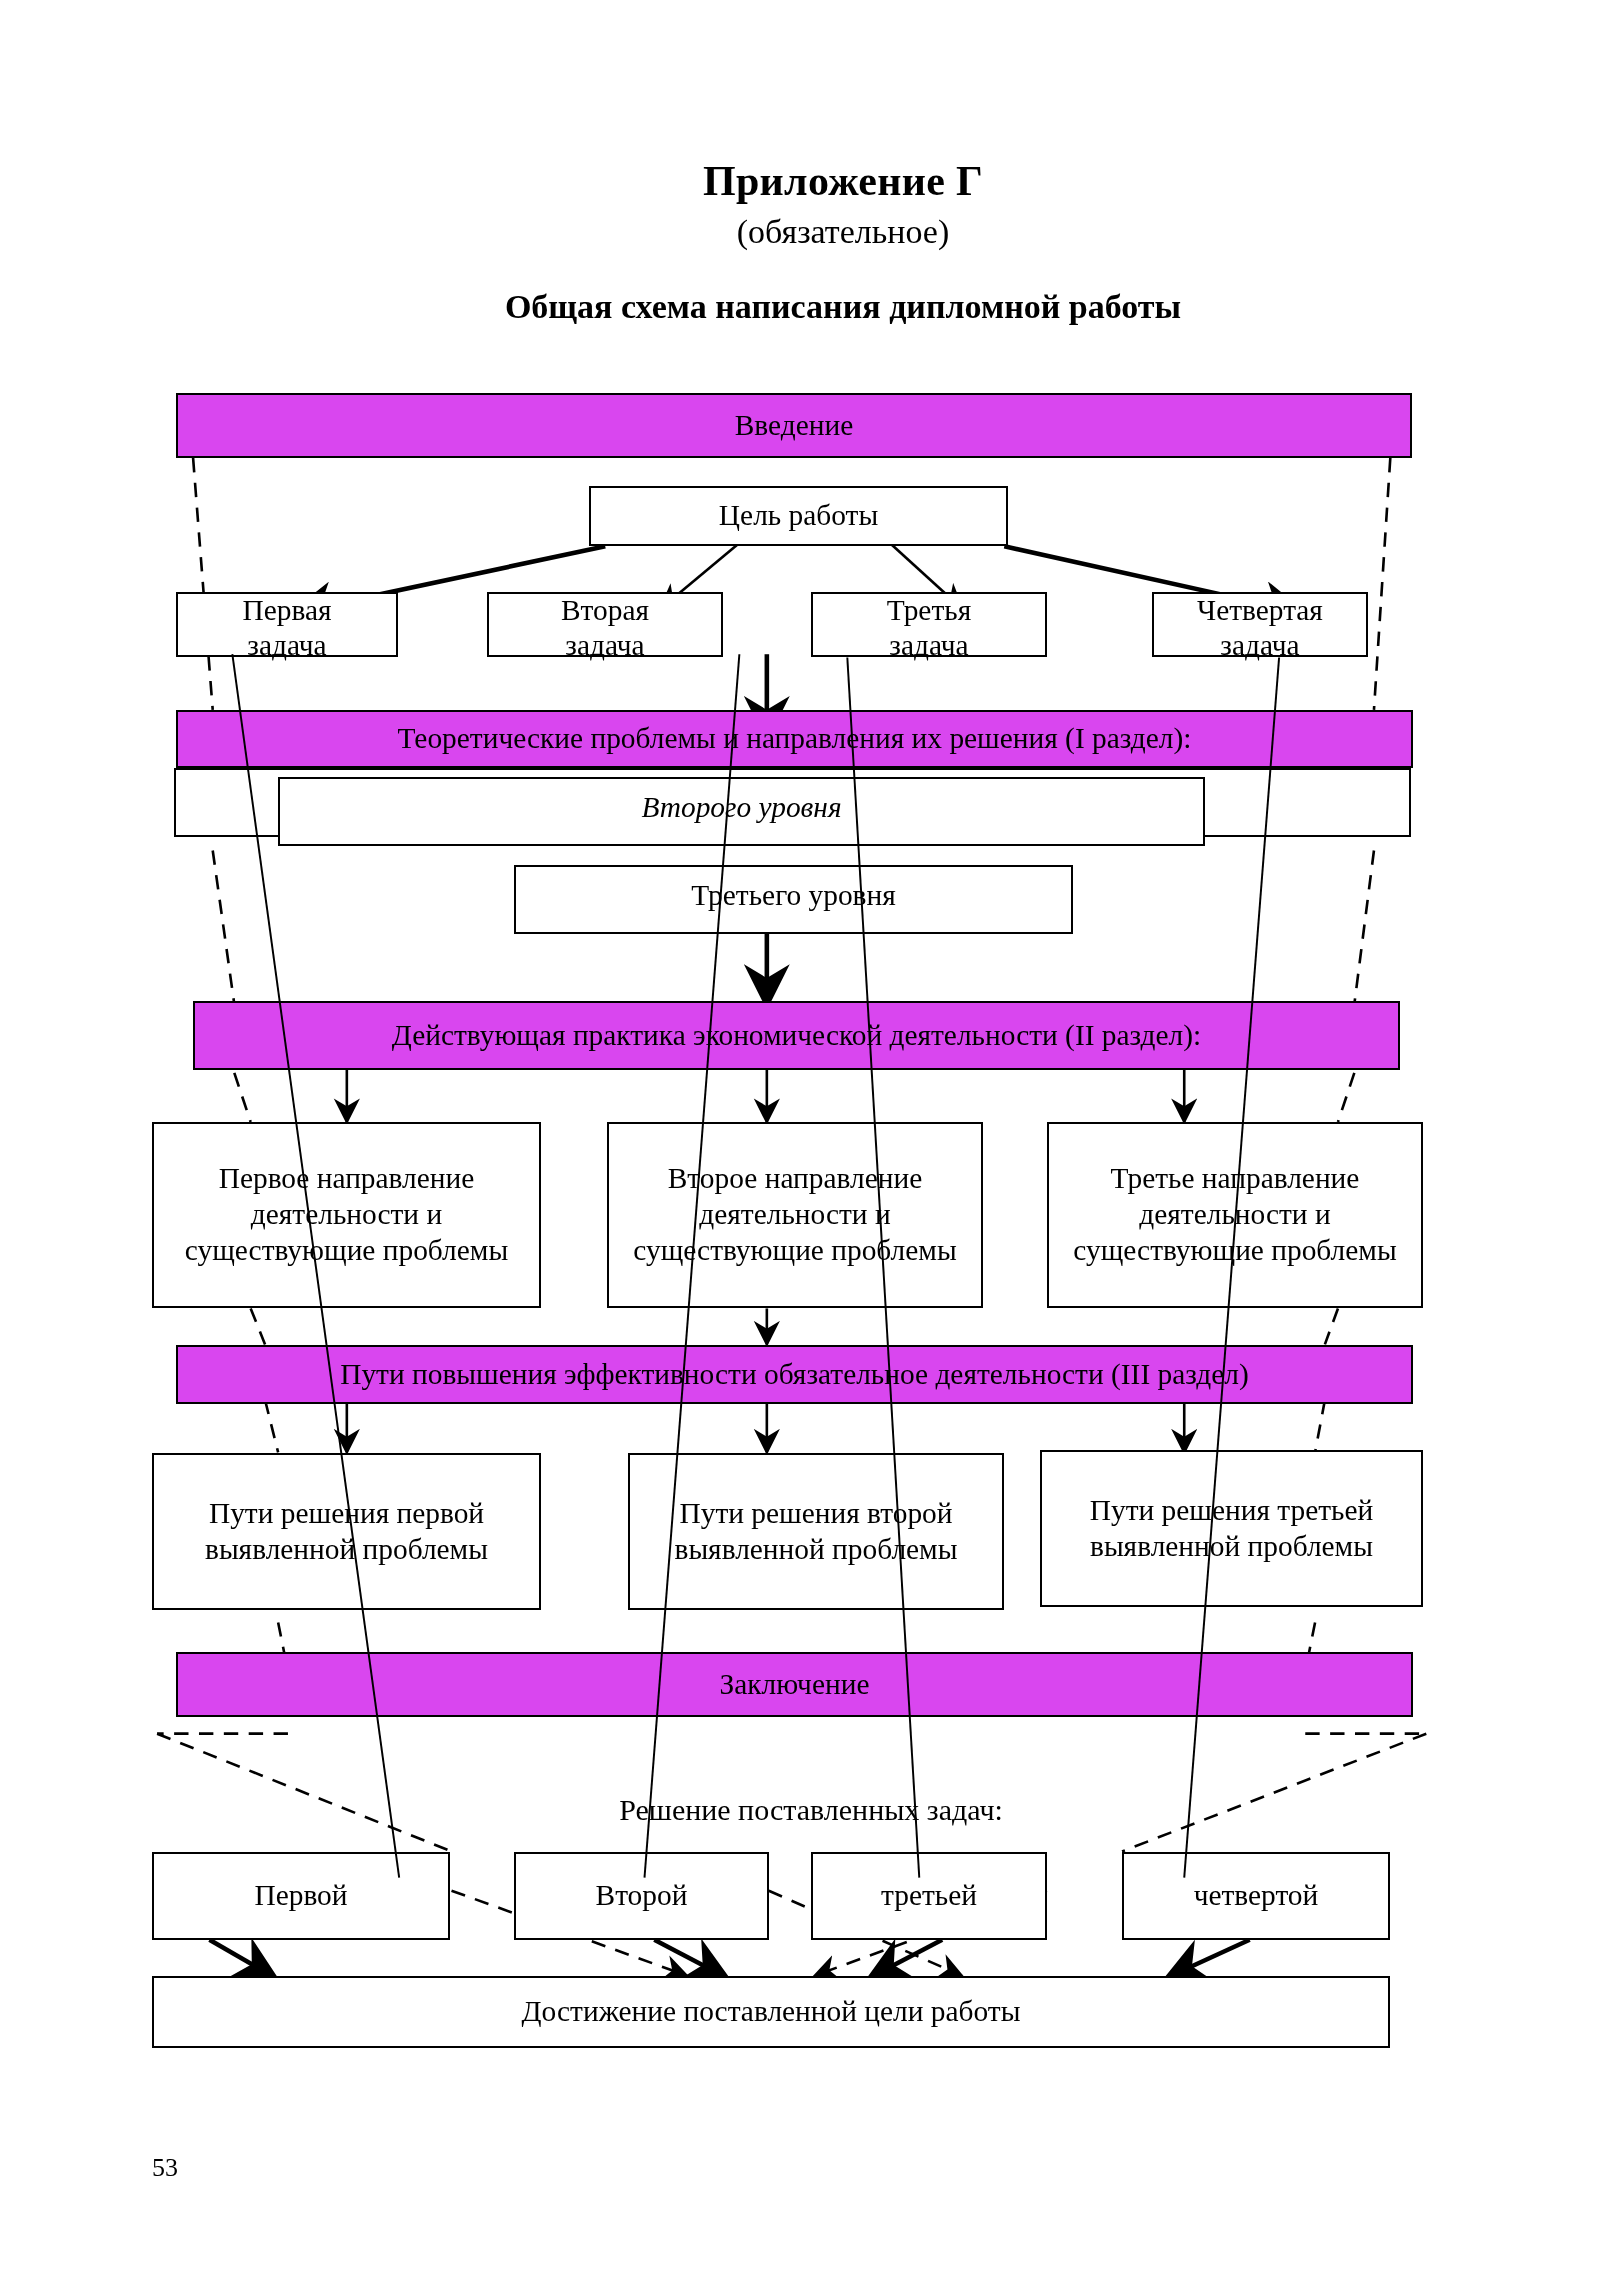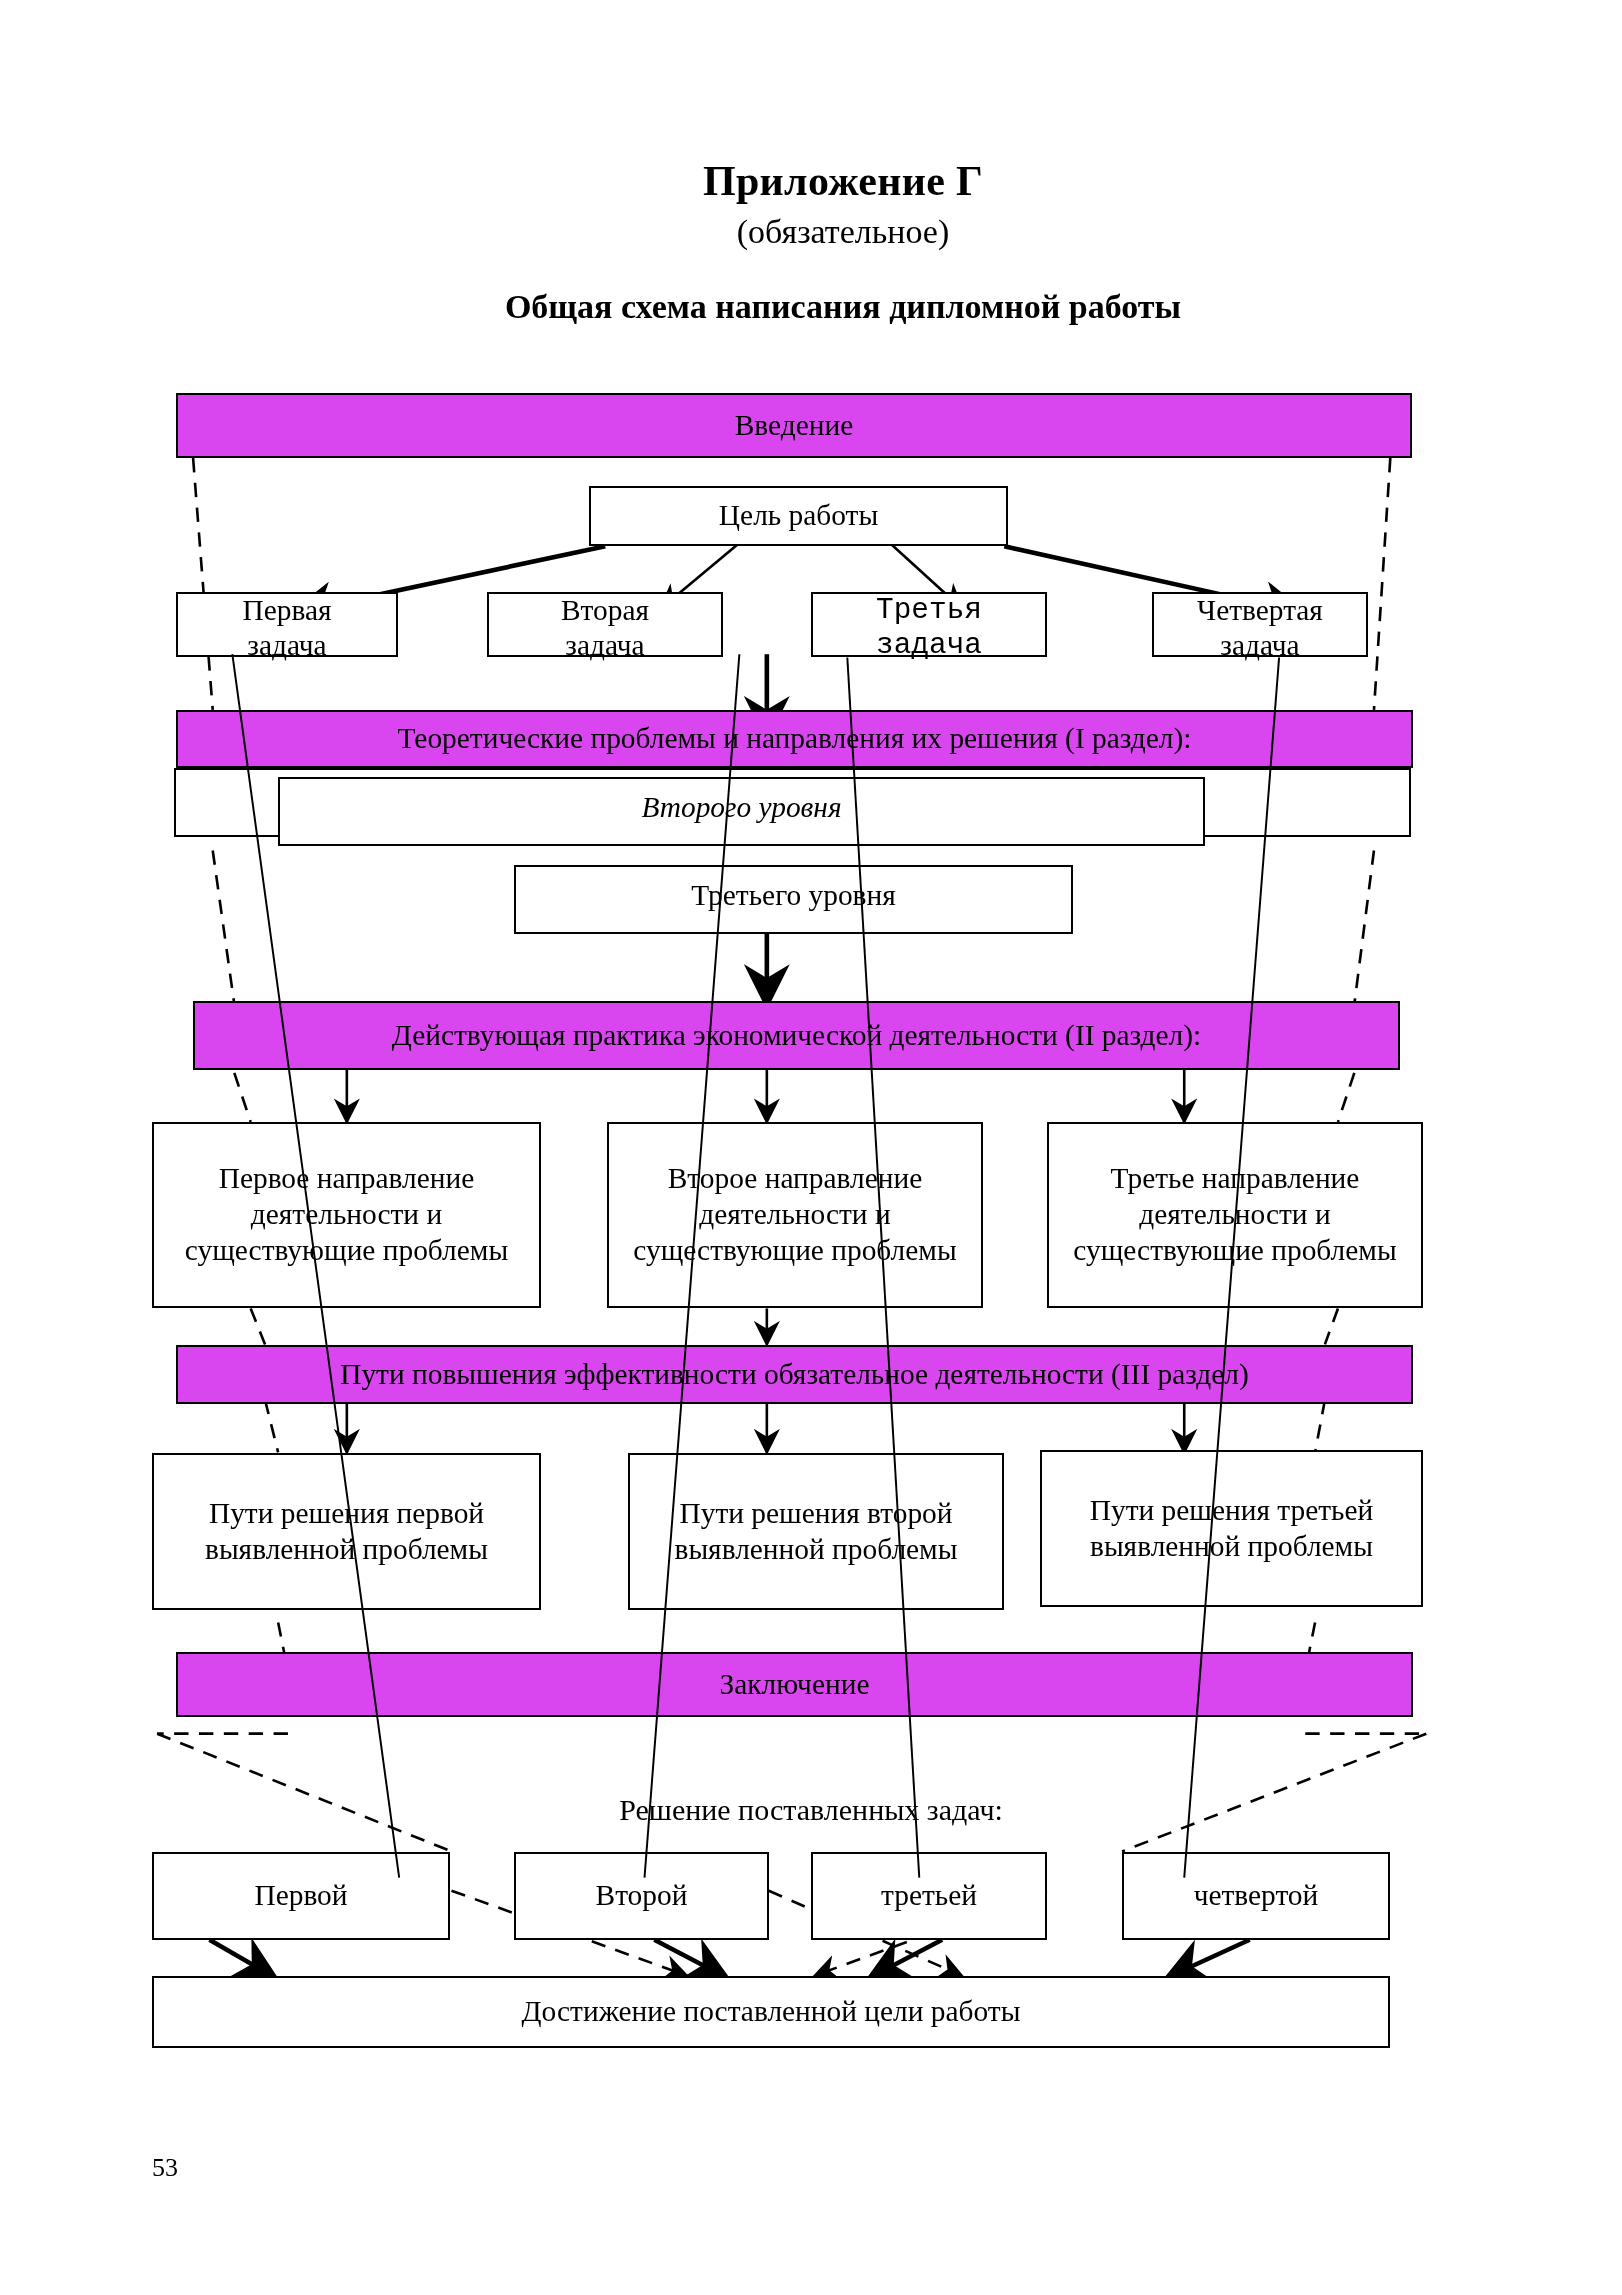--- a/index.html
+++ b/index.html
@@ -121,21 +121,21 @@
   </div>
 
   <div class="box ovf" style="left:176px;top:592px;width:222px;height:65px;">
     <span class="t" style="white-space:pre-line;">Первая
 задача</span>
   </div>
   <div class="box ovf" style="left:487px;top:592px;width:236px;height:65px;">
     <span class="t" style="white-space:pre-line;">Вторая
 задача</span>
   </div>
-  <div class="box ovf" style="left:811px;top:592px;width:236px;height:65px;font-family:Liberation Mono, monospace;">
+  <div class="box ovf" style="left:811px;top:592px;width:236px;height:65px;">
     <span class="t" style="white-space:pre-line;">Третья
 задача</span>
   </div>
   <div class="box ovf" style="left:1152px;top:592px;width:216px;height:65px;">
     <span class="t" style="white-space:pre-line;">Четвертая
 задача</span>
   </div>
 
   <div class="box band" style="left:176px;top:710px;width:1237px;height:58px;">
     <span class="t">Теоретические проблемы и направления их решения (I раздел):</span>

